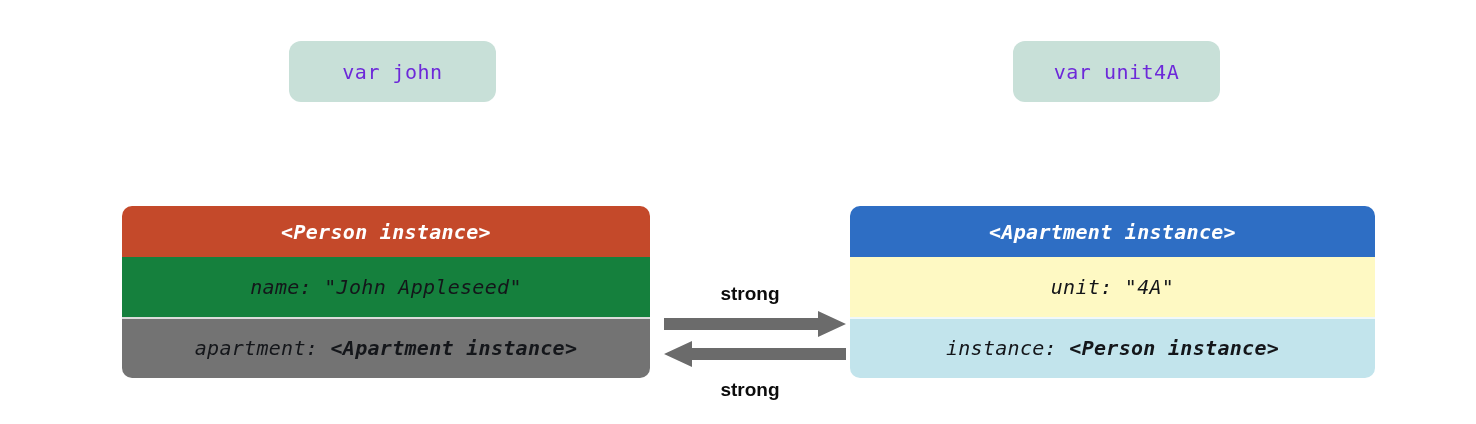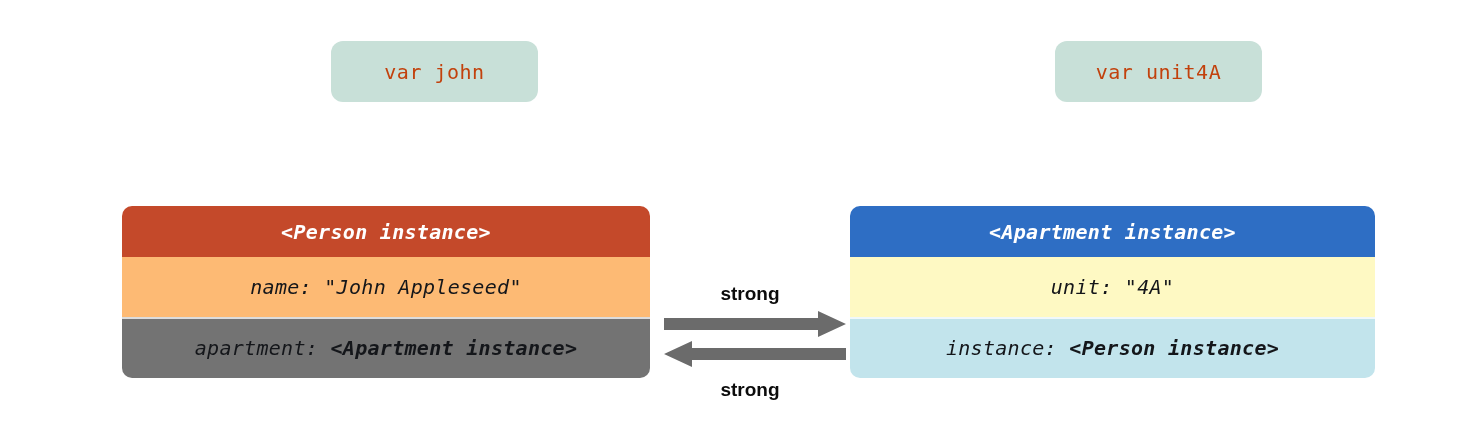--- a/index.html
+++ b/index.html
@@ -17,25 +17,24 @@
   }
 
   
   .var-pill {
     position: absolute;
     display: flex;
     align-items: center;
     justify-content: center;
     border-radius: 12px;
     background: var(--pill-bg, #c8e0d8);
-    color: #c2410c;
+    color: #6d28d9;
     font-family: "DejaVu Sans Mono", monospace;
     font-size: 20px;
     letter-spacing: 0.5px;
-    margin-left: 42px;
   }
   #pill-john   { left: 289px; top: 41px; width: 207px; height: 61px; }
   #pill-unit4a { left: 1013px; top: 41px; width: 207px; height: 61px; text-align: right; }
 
   
   .instance-box {
     position: absolute;
     border-radius: 10px;
     overflow: hidden;
     display: flex;
@@ -109,21 +108,21 @@
 </div>
 
 <div class="var-pill" id="pill-unit4a">
   <span>var unit4A</span>
 </div>
 
 <div class="instance-box" id="box-person">
   <div class="box-header" style="background:#c4492a">
     <span>&lt;Person instance&gt;</span>
   </div>
-  <div class="box-row" style="background:#fdba74">
+  <div class="box-row" style="background:#15803d">
     <span>name: </span><span>"John Appleseed"</span>
   </div>
   <div class="box-row" style="background:#737373">
     <span>apartment: </span><b>&lt;Apartment instance&gt;</b>
   </div>
 </div>
 
 <div class="instance-box" id="box-apartment">
   <div class="box-header" style="background:#2e6ec4">
     <span>&lt;Apartment instance&gt;</span>

